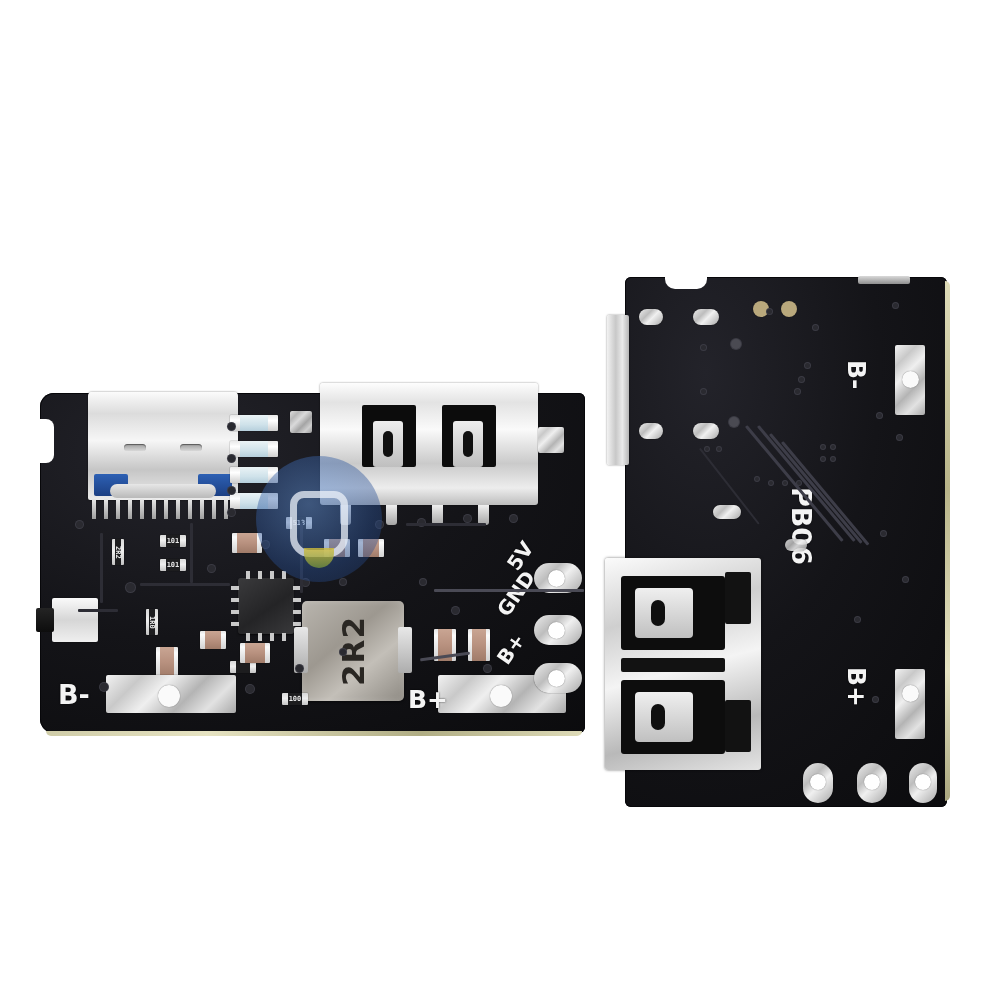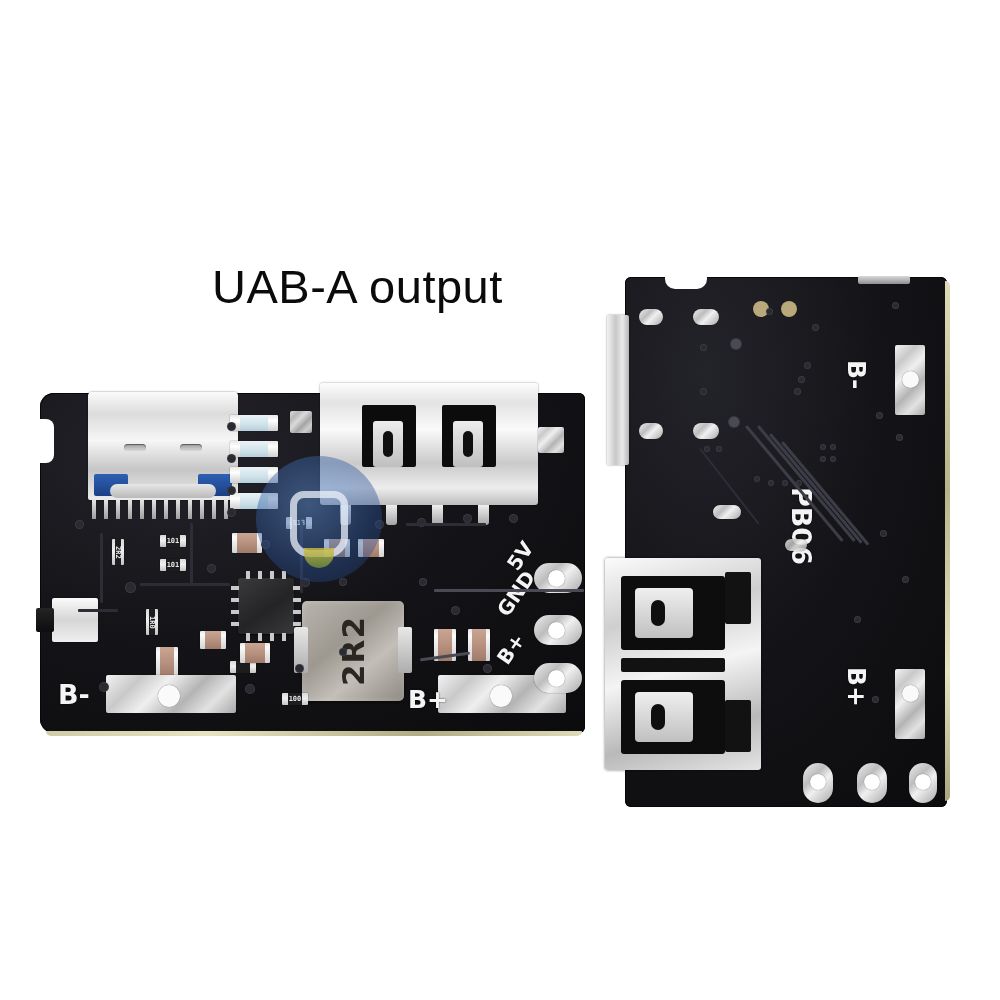--- a/index.html
+++ b/index.html
@@ -239,21 +239,20 @@
   #usbaFront .cav::after{
     content:"";position:absolute;left:30px;top:24px;width:14px;height:26px;background:#0f0f0f;border-radius:7px;}
   #usbaFront .bar{position:absolute;left:16px;width:104px;height:14px;background:#121212;border-radius:2px;}
   #usbaFront .tabdark{position:absolute;right:10px;width:26px;height:52px;background:#121212;border-radius:2px;}
 </style>
 </head>
 <body>
 
 <div id="stage">
 
-  <div class="caption" id="cap2">UAB-A output</div>
 
   <div class="board" id="boardRight">
     <div class="right-gold"></div>
     <div class="topnotch"></div>
 
     <div id="usbaBack"></div>
 
     <div id="usbaFront">
       <div class="cav" style="top:18px;"></div>
       <div class="bar" style="top:100px;"></div>

